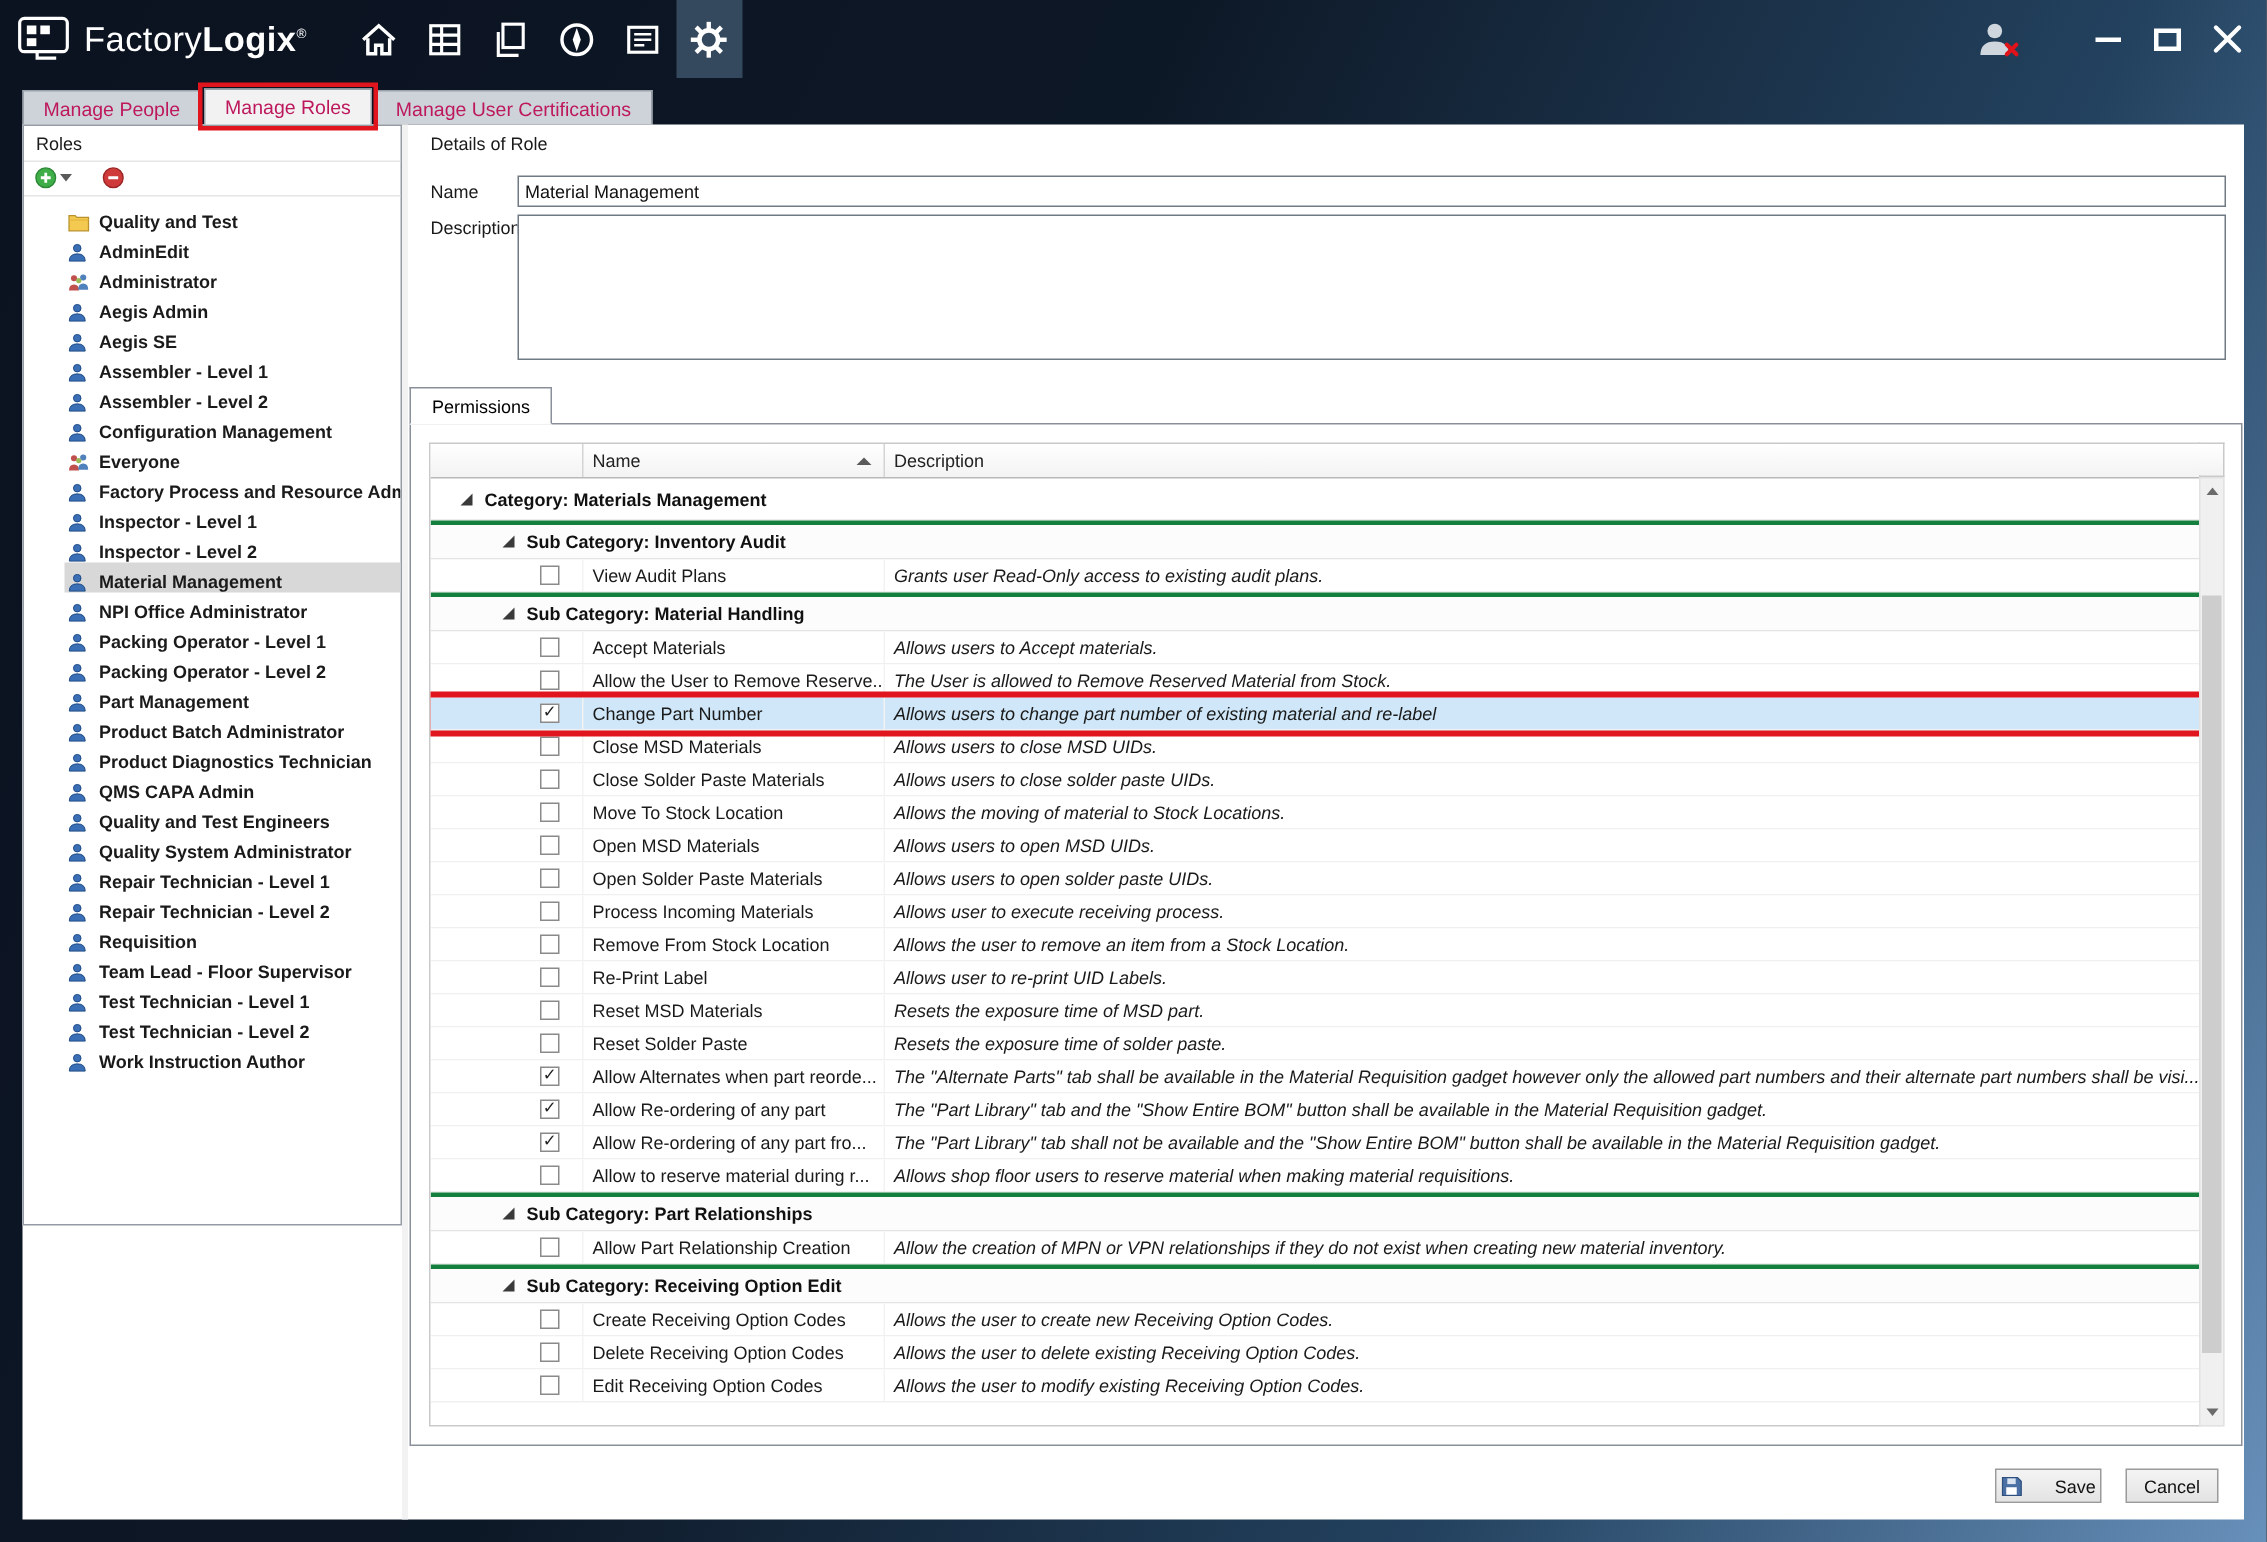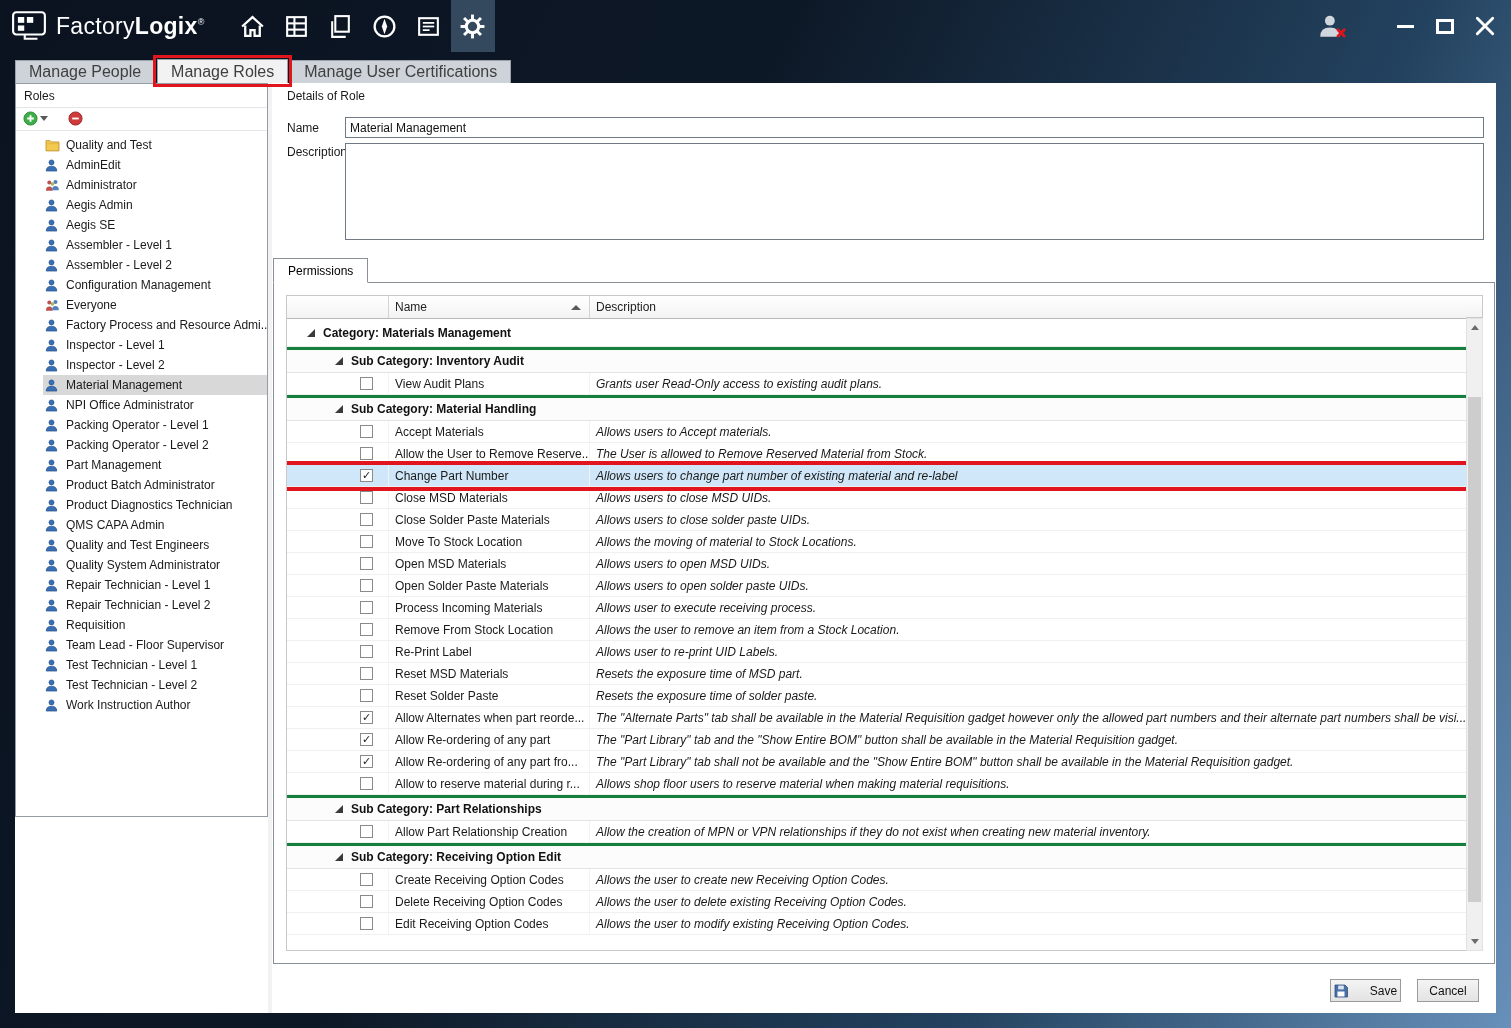--- a/index.html
+++ b/index.html
@@ -22,37 +22,37 @@
   .ti { width:27px; height:27px; display:block; }
   .tb-right { margin-left:auto; display:flex; align-items:center; height:52px; }
   .user-btn { width:46px; height:52px; display:flex; align-items:center; justify-content:center; margin-right:30px; cursor:pointer; }
   .win-btn { width:40px; height:52px; display:flex; align-items:center; justify-content:center; cursor:pointer; }
   .win-btn:last-child { margin-right:6px; }
   .min-glyph { width:17px; height:3px; background:#fff; }
   .max-glyph { width:18px; height:15px; border:3px solid #fff; }
 
   
   .tabbar { position:absolute; left:15px; top:59px; height:24px; display:flex; align-items:flex-end; gap:2px; }
-  .tab { height:23px; padding:0 13px; display:flex; align-items:center; font-size:16px; color:#404040;
+  .tab { height:23px; padding:0 13px; display:flex; align-items:center; font-size:13px; color:#be185d;
          background:#cdd3d9; border:1px solid #9aa1a9; border-bottom:none; cursor:pointer; white-space:nowrap; }
   .tab.active { background:#f2f2f2; height:24px; }
   .tab.annotated { position:relative; z-index:5; outline:3px solid #e1151d; outline-offset:1px; }
 
   
   .content { position:absolute; left:15px; top:83px; width:1481px; height:930px; background:#ffffff; }
 
   
   .roles-panel { position:absolute; left:0; top:0; width:253px; height:734px; background:#fff; border:1px solid #959ca6; overflow:hidden; }
   .roles-title { font-size:12px; color:#1a1a1a; padding:5px 8px 4px 8px; border-bottom:1px solid #e6e6e6; }
   .roles-toolbar { display:flex; align-items:center; gap:3px; padding:3px 6px 4px 7px; border-bottom:1px solid #e6e6e6; }
   .tool-btn { display:flex; align-items:center; cursor:pointer; }
   .caret-down { width:0; height:0; border-left:4px solid transparent; border-right:4px solid transparent; border-top:5px solid #5a5a5a; margin-left:2px; }
   .tool-gap { width:14px; }
   .roles-list { padding-top:4px; }
-  .role-item { display:flex; align-items:center; height:20px; margin-left:27px; padding-left:2px; font-size:12px; color:#1a1a1a; cursor:pointer; white-space:nowrap; overflow:hidden; }
+  .role-item { display:flex; align-items:flex-end; height:20px; margin-left:27px; padding-left:2px; font-size:12px; color:#1a1a1a; cursor:pointer; white-space:nowrap; overflow:hidden;font-weight:bold; }
   .role-item.selected { background:#d8d8d8; }
   .tree-icon { width:17px; height:14px; display:flex; align-items:center; margin-right:4px; flex:none; }
 
   .splitter { position:absolute; left:253px; top:0; width:4px; height:930px; background:#f2f2f2; cursor:col-resize; }
 
   
   .details-panel { position:absolute; left:257px; top:0; width:1224px; height:930px; }
   .details-title { position:absolute; left:15px; top:6px; font-size:12px; color:#1a1a1a; }
   .field-label { position:absolute; font-size:12px; color:#1a1a1a; }
   .lbl-name { left:15px; top:38px; }

